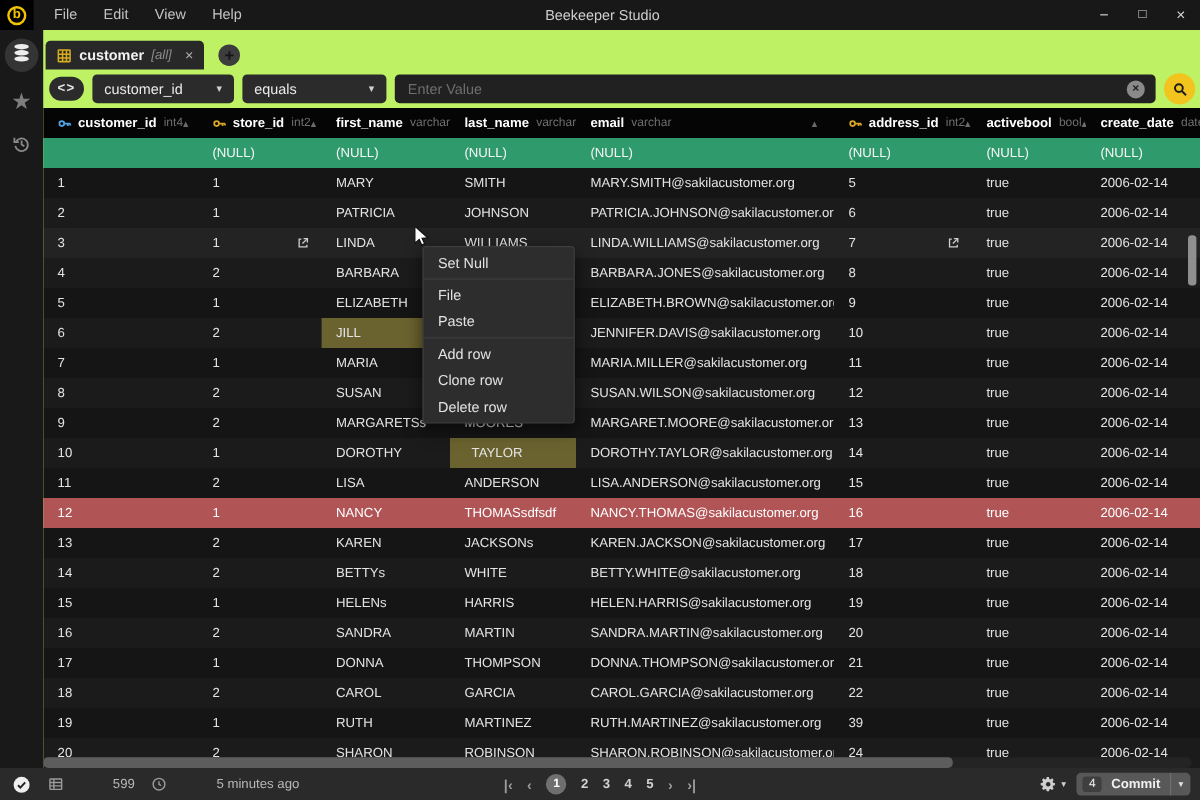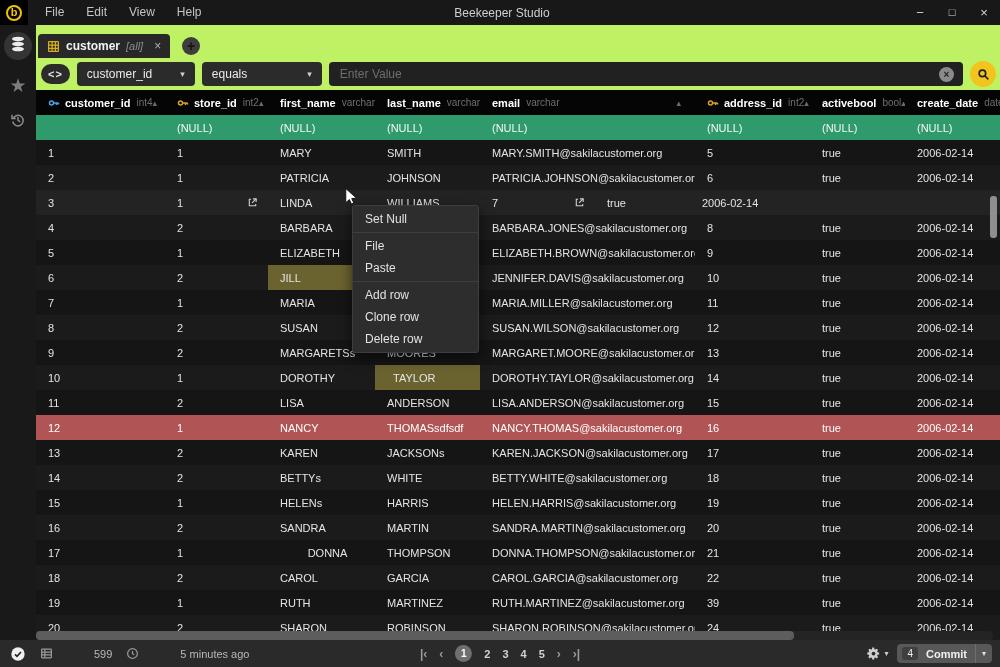--- a/index.html
+++ b/index.html
@@ -300,20 +300,23 @@
                   <path d="M20 4l-9 9"></path>
                 </svg>
               </span>
             </div>
             <div class="cell" style="width: 107px;">
               <span>LINDA</span>
             </div>
             <div class="cell" style="width: 105px;">
               <span>WILLIAMS</span>
             </div>
+            <div class="cell" style="width: 215px;">
+              <span>LINDA.WILLIAMS@sakilacustomer.org</span>
+            </div>
             <div class="cell" style="width: 115px;">
               <span>7</span>
               <span class="expand">
                 <svg width="11" height="11" viewBox="0 0 24 24" fill="none" stroke="#cfcfcf" stroke-width="2.4">
                   <path d="M9 5H5v14h14v-4"></path>
                   <path d="M13 4h7v7"></path>
                   <path d="M20 4l-9 9"></path>
                 </svg>
               </span>
             </div>
@@ -662,21 +665,21 @@
               <span>2006-02-14</span>
             </div>
           </div>
           <div class="row odd">
             <div class="cell" style="width: 129px;">
               <span>17</span>
             </div>
             <div class="cell" style="width: 103px;">
               <span>1</span>
             </div>
-            <div class="cell" style="width: 107px; justify-content: center;">
+            <div class="cell" style="width: 107px;">
               <span>DONNA</span>
             </div>
             <div class="cell" style="width: 105px;">
               <span>THOMPSON</span>
             </div>
             <div class="cell" style="width: 215px;">
               <span>DONNA.THOMPSON@sakilacustomer.org</span>
             </div>
             <div class="cell" style="width: 115px;">
               <span>21</span>

